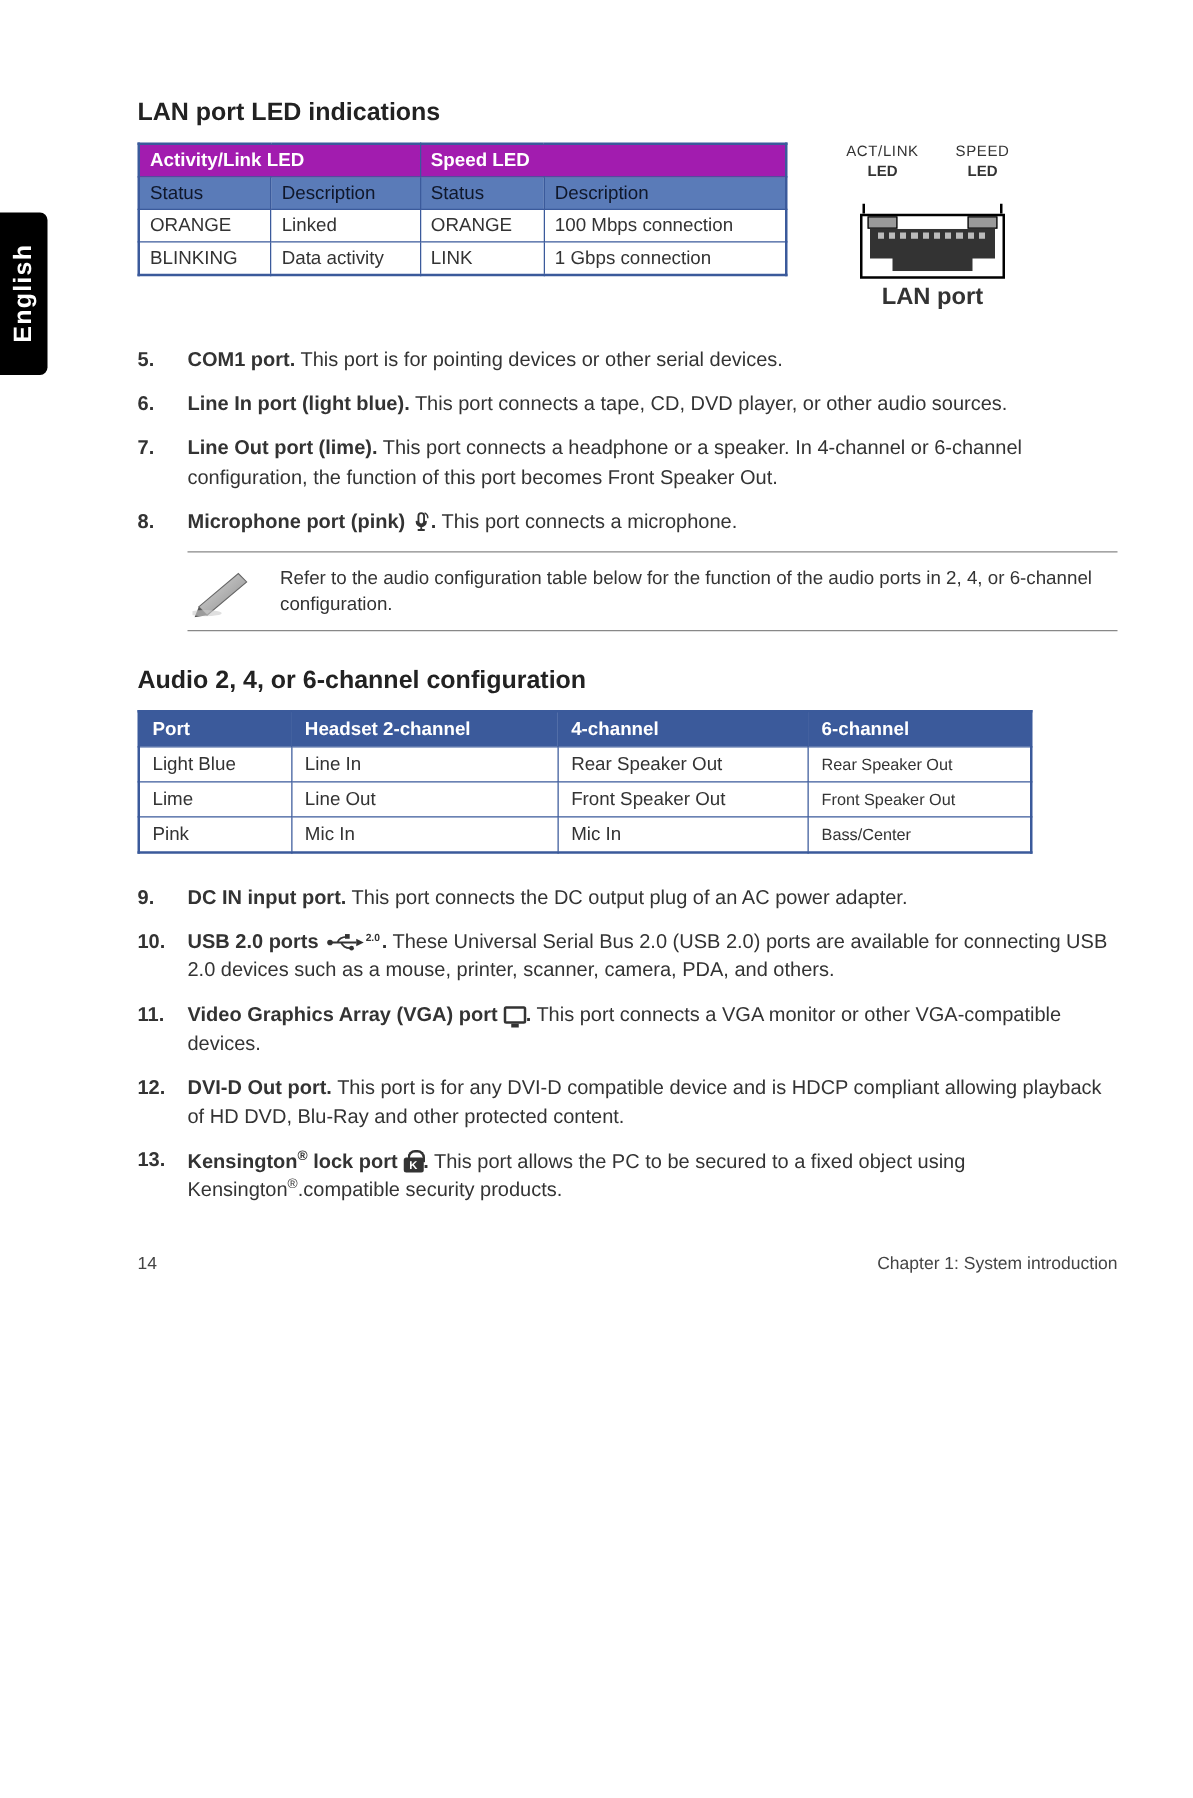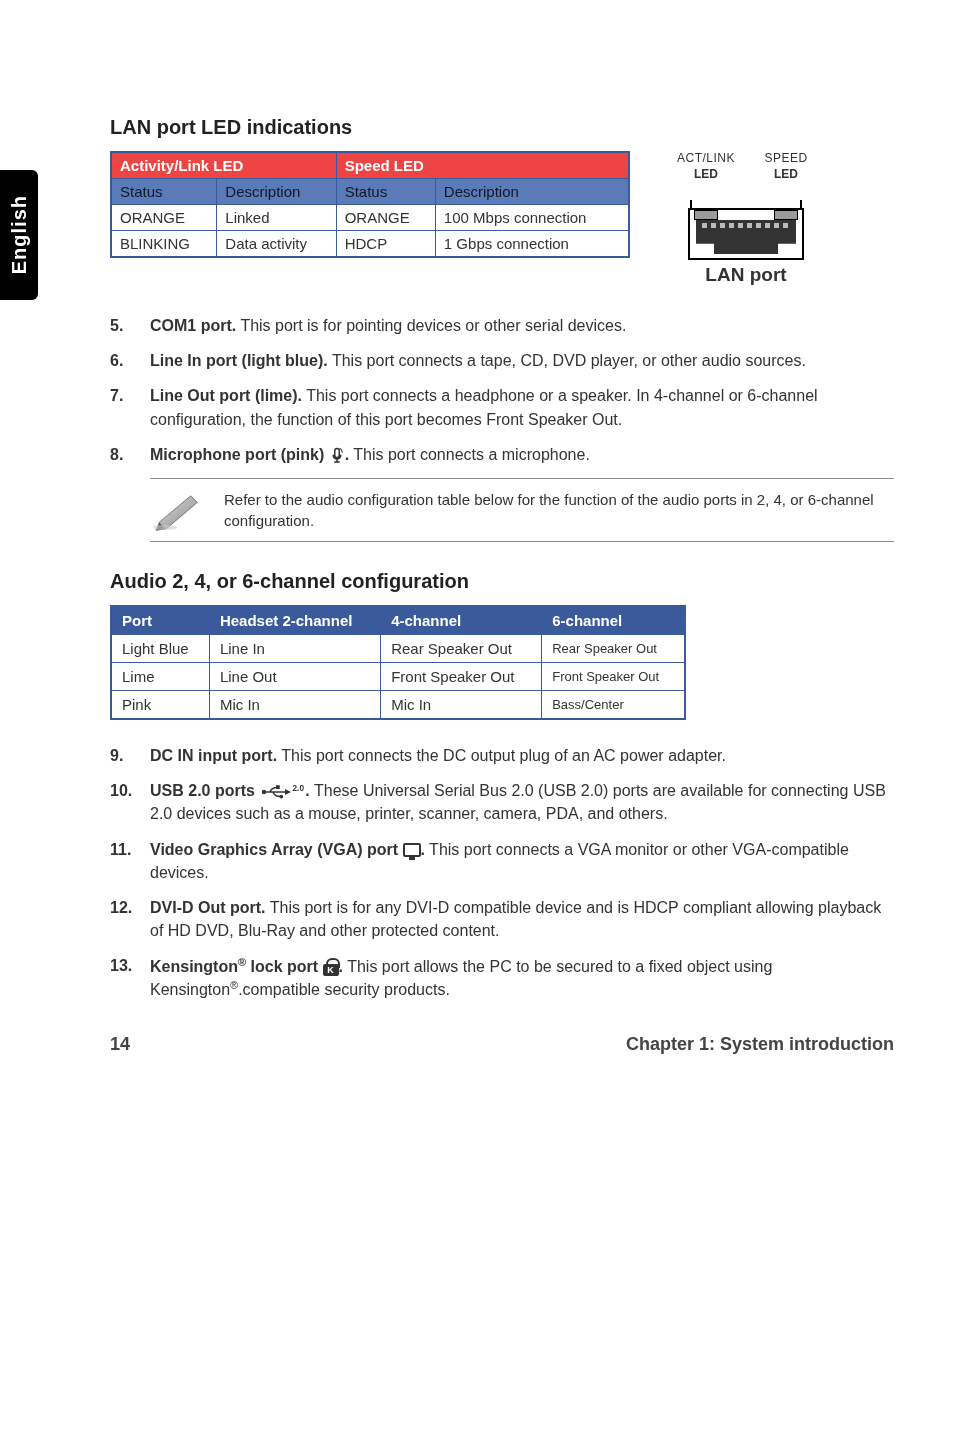--- a/index.html
+++ b/index.html
@@ -30,21 +30,21 @@
   .side-tab span {
     writing-mode: vertical-rl;
     transform: rotate(180deg);
     font-weight: bold;
     font-size: 20px;
     letter-spacing: 1px;
   }
   .content {
     margin-left: 110px;
     margin-right: 60px;
-    padding-top: 116px;
+    padding-top: 79px;
   }
   .sec-title {
     font-size: 20px;
     font-weight: bold;
     color: #222;
     margin-bottom: 12px;
   }
   .led-row {
     display: flex;
     align-items: flex-start;
@@ -56,21 +56,21 @@
     width: 520px;
     border: 2px solid #3b5a9b;
   }
   table.led th, table.led td {
     border: 1px solid #3b5a9b;
     padding: 4px 8px;
     text-align: left;
     font-size: 15px;
   }
   table.led thead tr.toprow th {
-    background: #ef4444;
+    background: #a21caf;
     color: #fff;
     font-weight: bold;
   }
   table.led thead tr.subrow th {
     background: #5a7bb8;
     color: #0f172a;
     font-weight: normal;
   }
   .lan-diagram {
     text-align: center;
@@ -163,21 +163,21 @@
     padding: 10px 4px;
     margin: 10px 0 28px 40px;
   }
   .note-row .pencil {
     width: 50px; height: 42px; flex: none; position: relative;
   }
   .note-row .pencil svg { width:100%; height:100%; }
   .note-row .note-text { font-size: 15px; line-height:1.4; }
   table.audio {
     border-collapse: collapse;
-    width: 576px;
+    width: 716px;
     border: 2px solid #3b5a9b;
     margin-bottom: 24px;
   }
   table.audio th, table.audio td {
     border: 1px solid #3b5a9b;
     padding: 5px 10px;
     text-align: left;
     font-size: 15px;
   }
   table.audio thead th {
@@ -207,23 +207,22 @@
   .lock-icon::after {
     content:"K"; position:absolute; bottom:0; left:0; width:16px; height:12px; background:#333; color:#fff; font-size:9px; text-align:center; line-height:12px; border-radius:2px;
   }
   .footer {
     position: absolute;
     bottom: 18px;
     left: 110px;
     right: 60px;
     display: flex;
     justify-content: space-between;
-    font-size: 18px;
+    font-size: 14px;
     color: #444;
-    font-weight: bold;
   }
 </style>
 </head>
 <body>
 
 <div class="side-tab">
   <span>English</span>
 </div>
 
 <div class="content">
@@ -247,21 +246,21 @@
       <tbody>
         <tr>
           <td>ORANGE</td>
           <td>Linked</td>
           <td>ORANGE</td>
           <td>100 Mbps connection</td>
         </tr>
         <tr>
           <td>BLINKING</td>
           <td>Data activity</td>
-          <td>HDCP</td>
+          <td>LINK</td>
           <td>1 Gbps connection</td>
         </tr>
       </tbody>
     </table>
 
     <div class="lan-diagram">
       <div class="labels">
         <span>ACT/LINK</span>
         <span>SPEED</span>
       </div>

